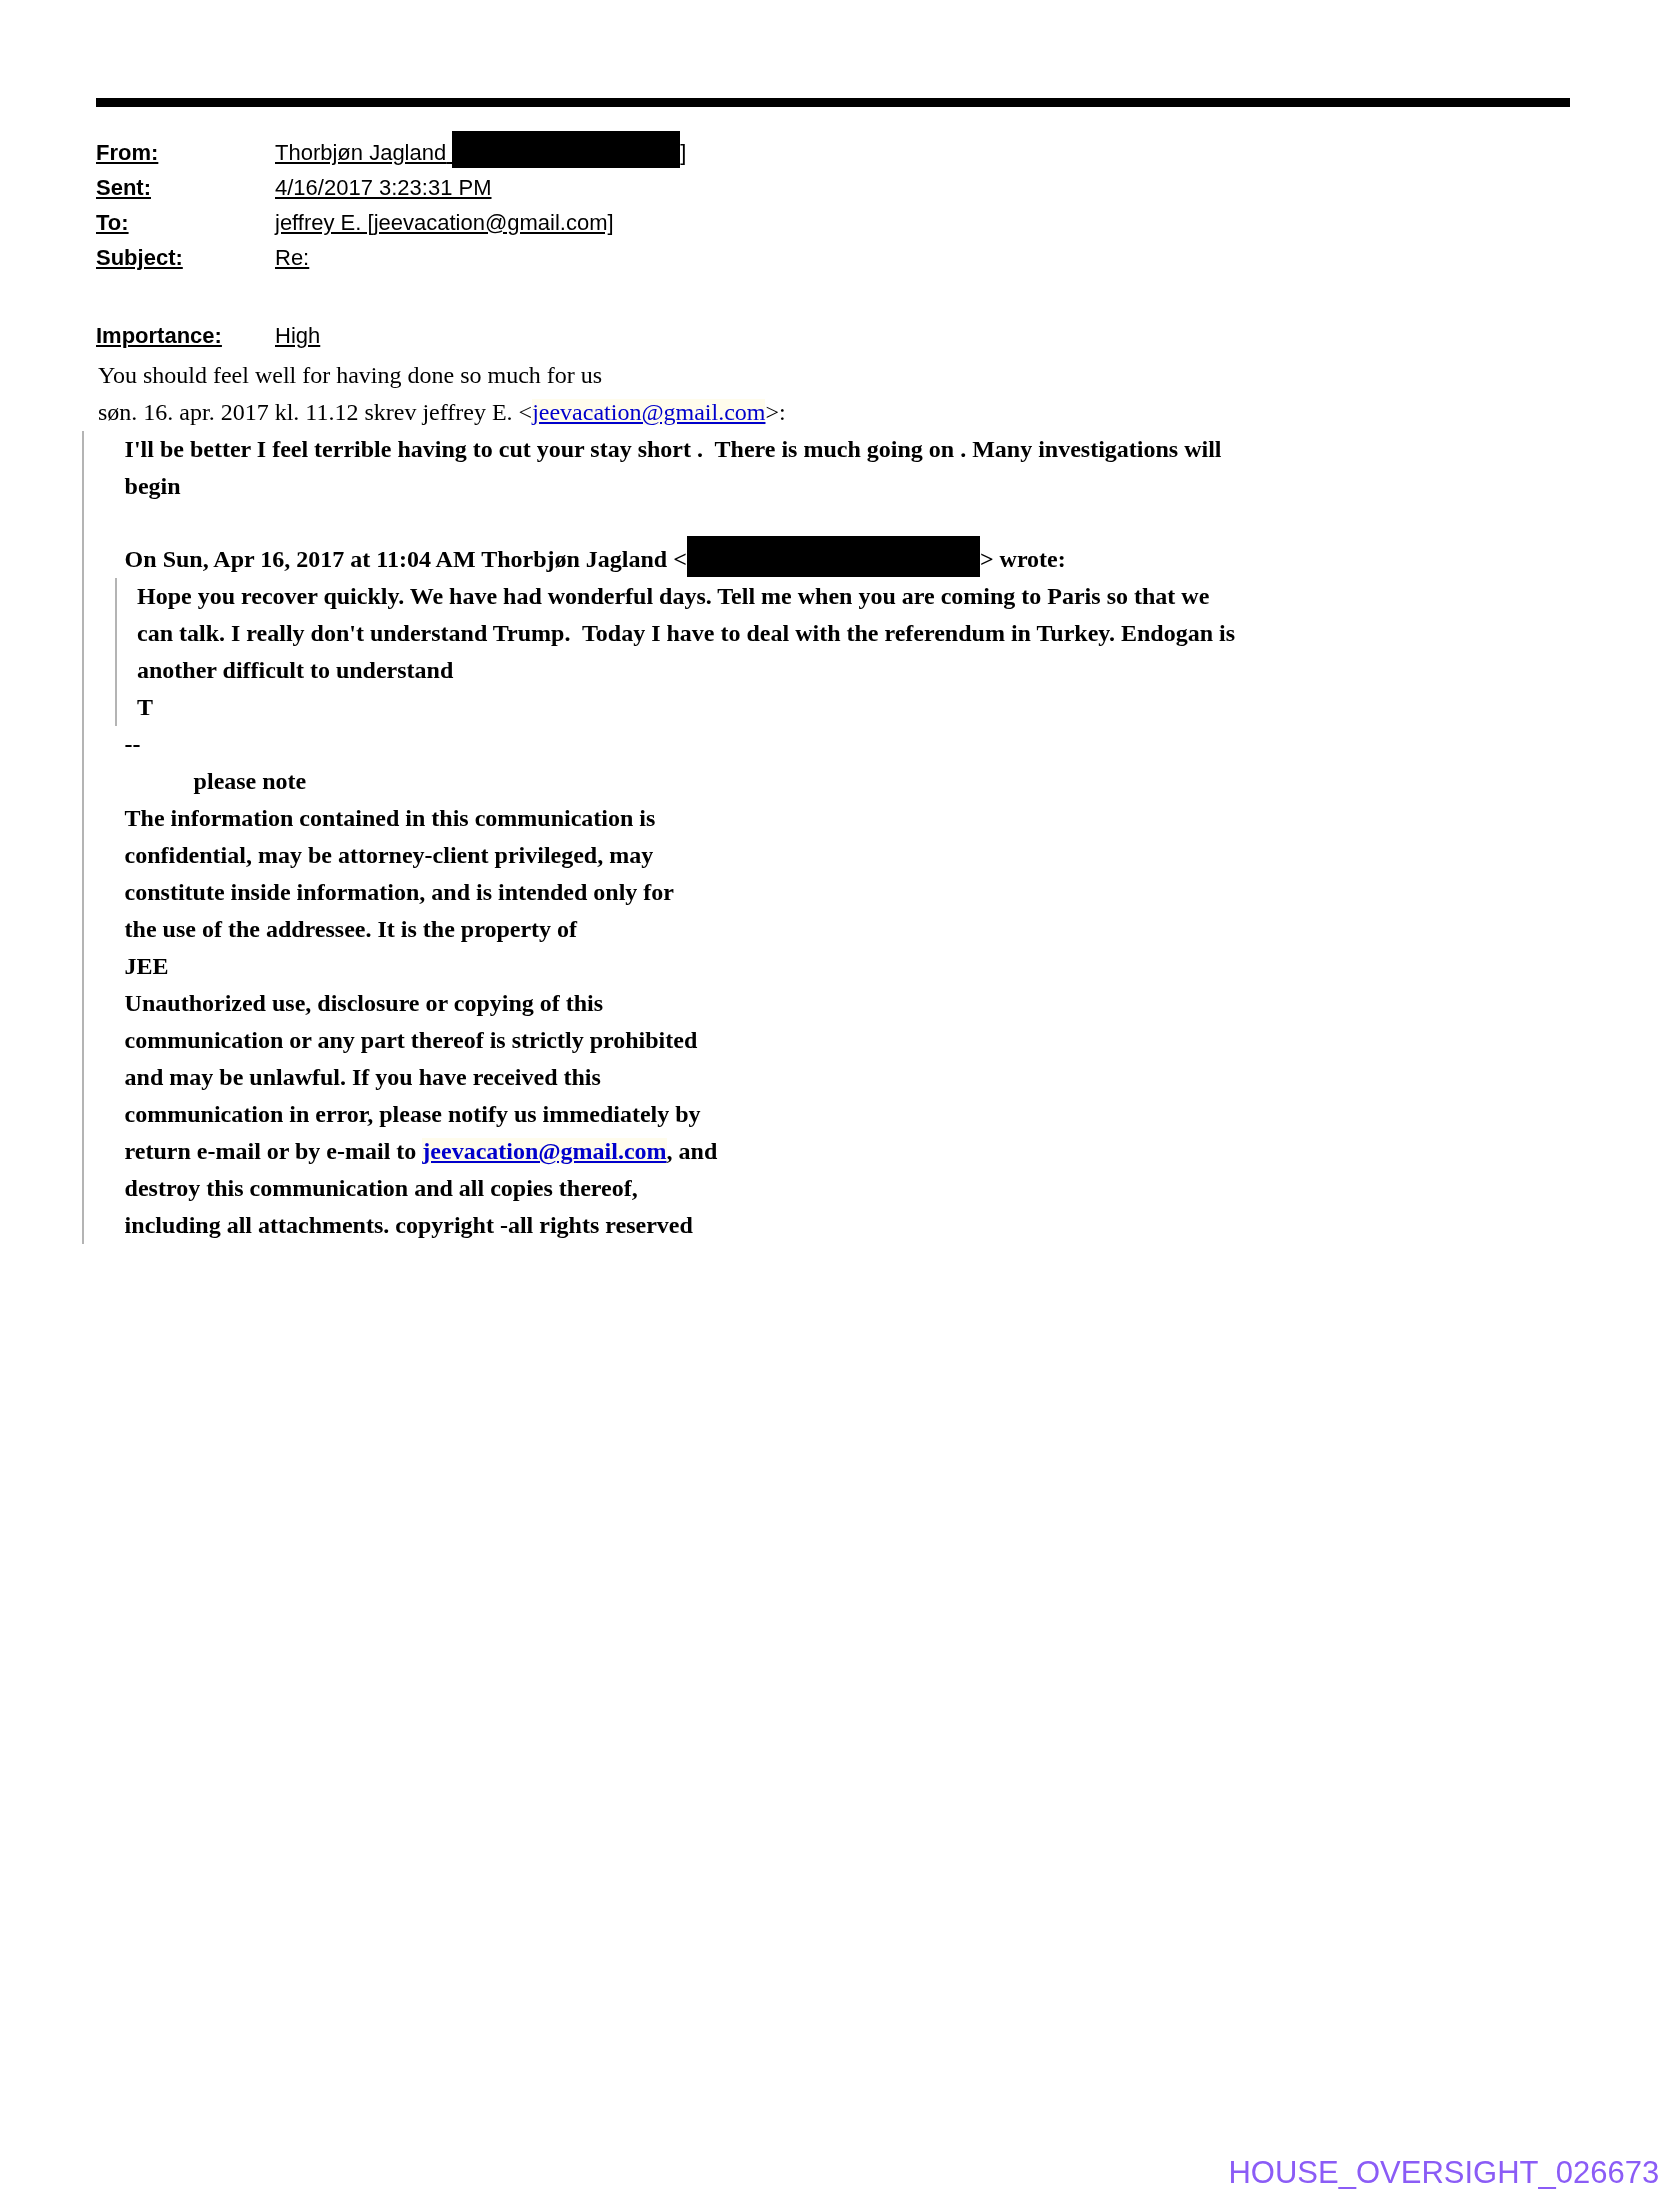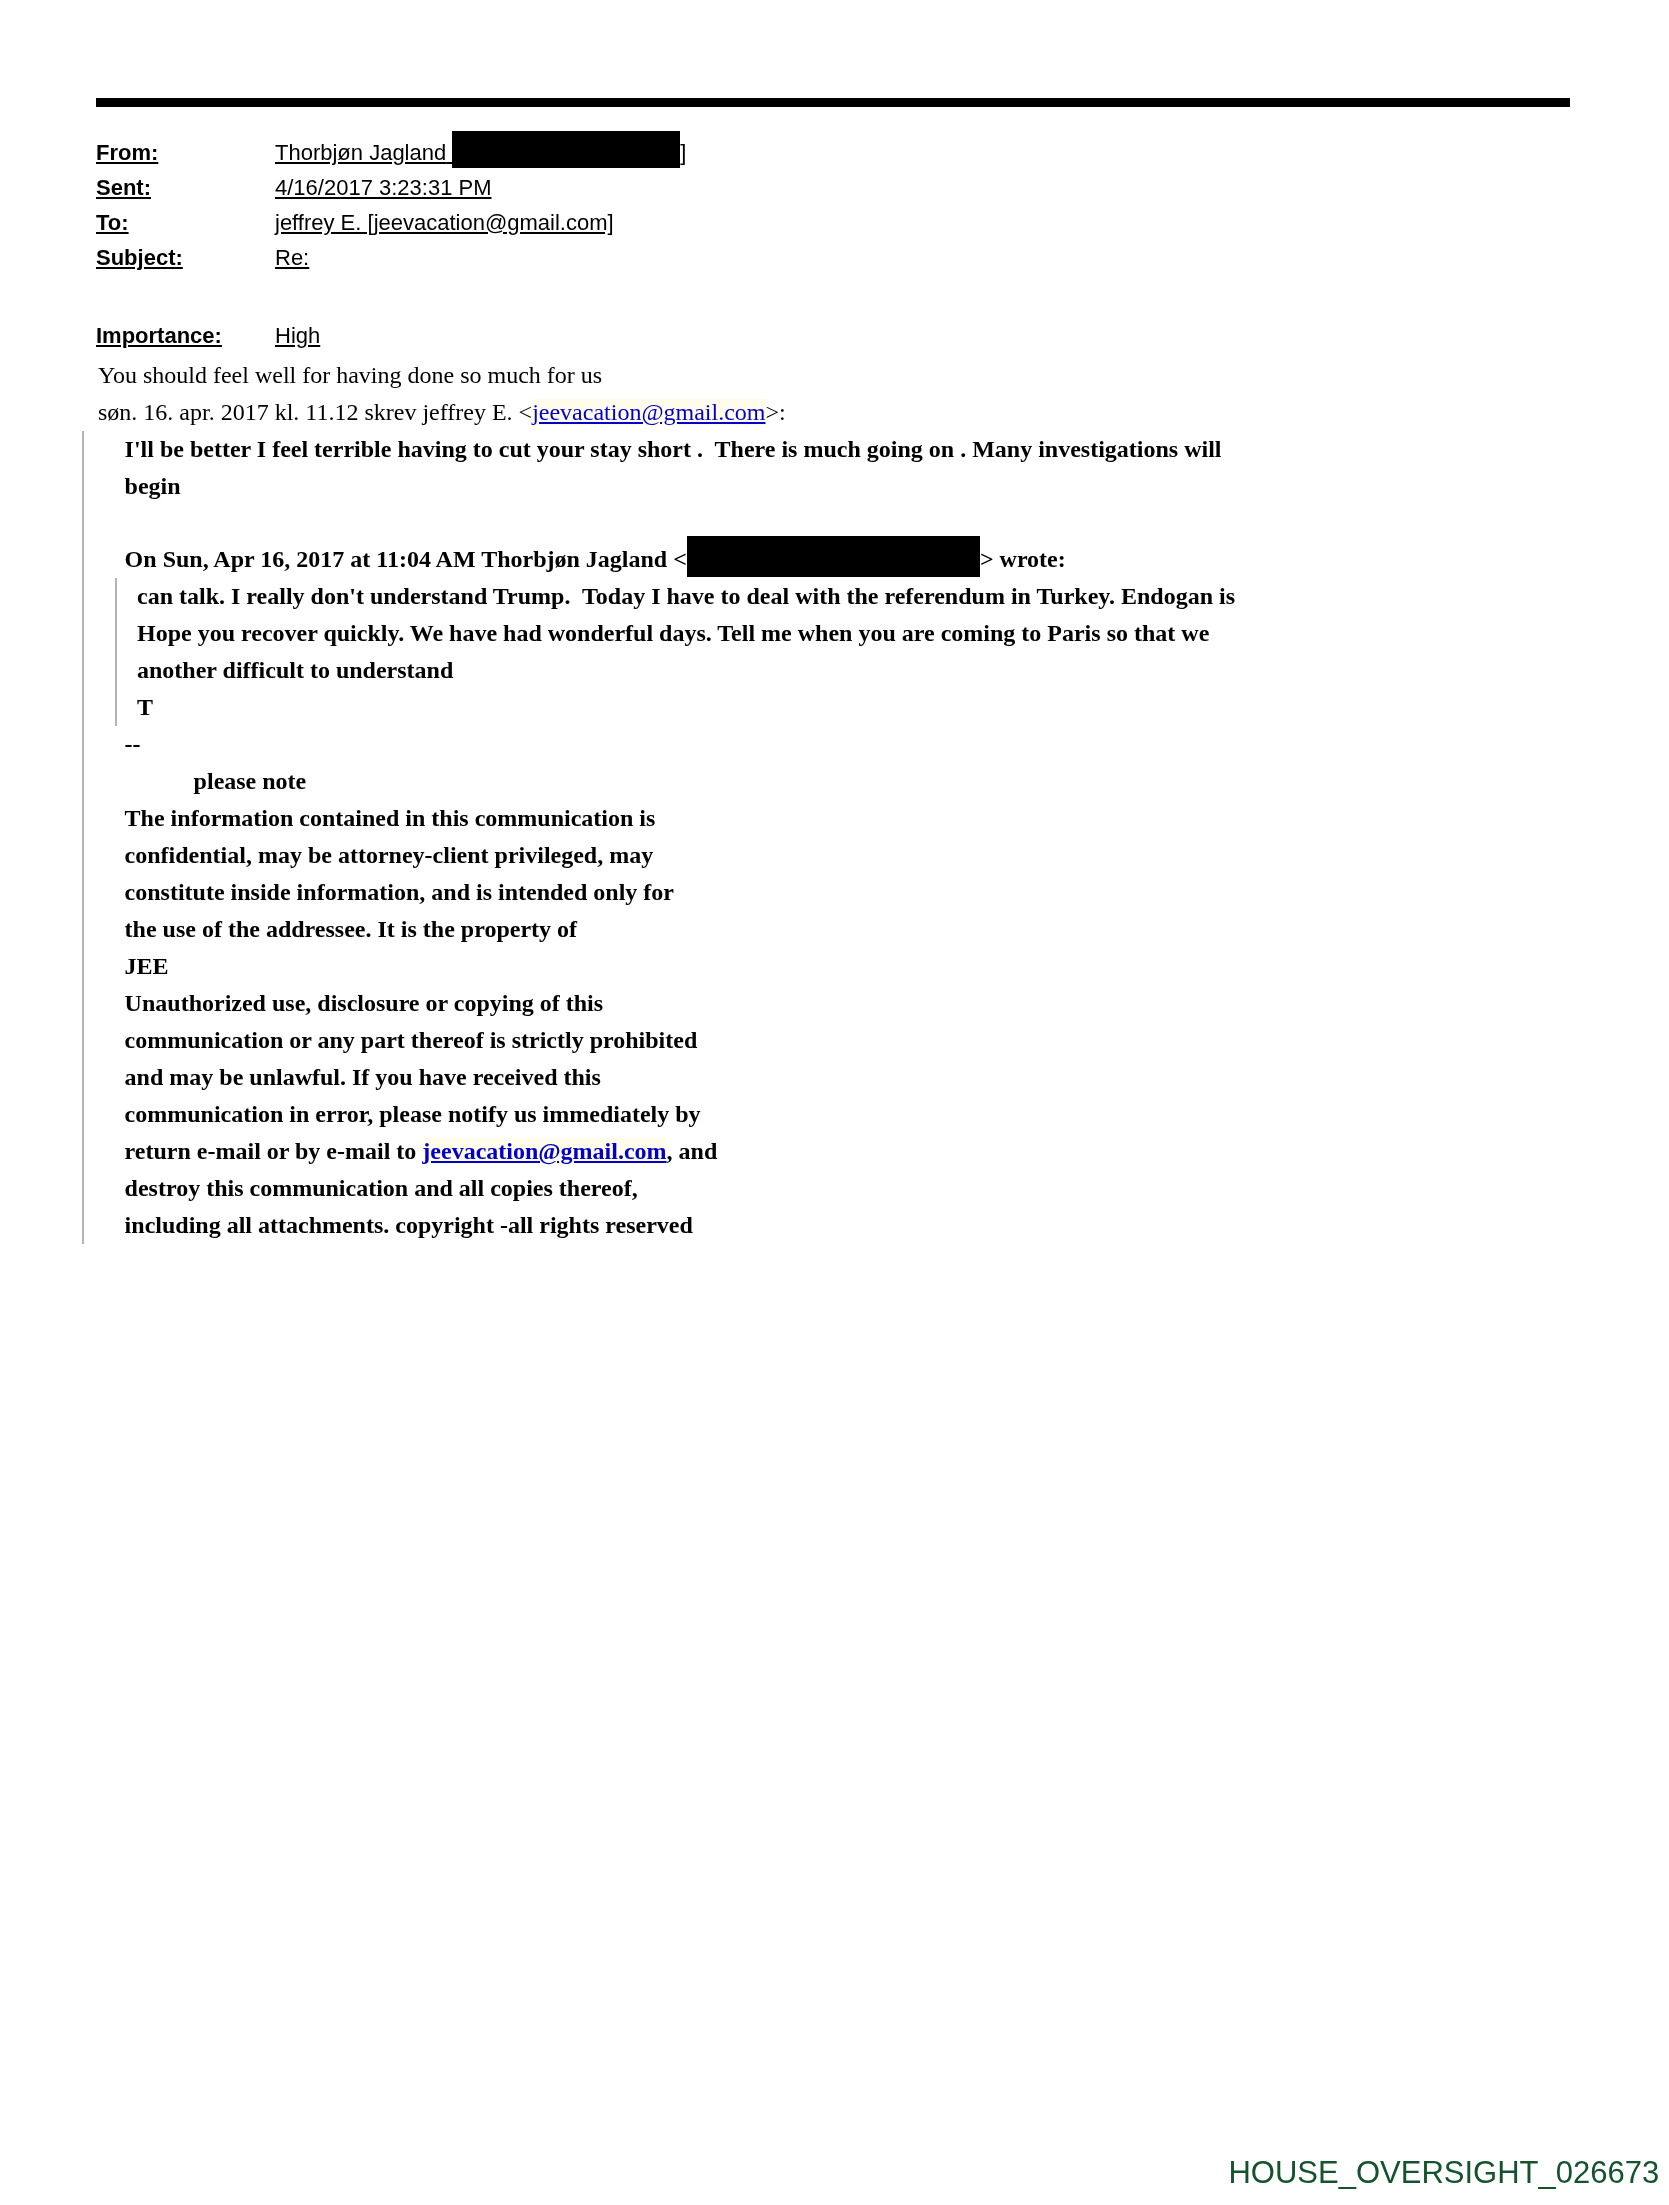--- a/index.html
+++ b/index.html
@@ -67,21 +67,21 @@
     color:#0000cc;
     text-decoration:underline;
     background:#fffcec;
     cursor:pointer;
   }
   .footer {
     position:absolute;
     right:9.8px; bottom:14.4px;
     font-family:"Liberation Sans", sans-serif;
     font-size:31px;
-    color:#14532d;
+    color:#8b5cf6;
   }
 </style>
 </head>
 <body>
 
 <div class="page">
 
   <div class="top-rule"></div>
 
   <div class="header">
@@ -111,22 +111,22 @@
     <div class="line">You should feel well for having done so much for us</div>
     <div class="line"><span>søn. 16. apr. 2017 kl. 11.12 skrev jeffrey E. &lt;</span><a class="link">jeevacation@gmail.com</a><span>&gt;:</span></div>
 
     <div class="q1">
       <div class="line">I'll be better I feel terrible having to cut your stay short .  There is much going on . Many investigations will</div>
       <div class="line">begin</div>
       <div class="line gap-line"></div>
       <div class="line"><span>On Sun, Apr 16, 2017 at 11:04 AM Thorbjøn Jagland &lt;</span><span class="redaction-wrote"></span><span>&gt; wrote:</span></div>
 
       <div class="q2">
+        <div class="line">Hope you recover quickly. We have had wonderful days. Tell me when you are coming to Paris so that we</div>
         <div class="line">can talk. I really don't understand Trump.  Today I have to deal with the referendum in Turkey. Endogan is</div>
-        <div class="line">Hope you recover quickly. We have had wonderful days. Tell me when you are coming to Paris so that we</div>
         <div class="line">another difficult to understand</div>
         <div class="line">T</div>
       </div>
 
       <div class="line">--</div>
       <div class="line indent-tab">please note</div>
       <div class="line">The information contained in this communication is</div>
       <div class="line">confidential, may be attorney-client privileged, may</div>
       <div class="line">constitute inside information, and is intended only for</div>
       <div class="line">the use of the addressee. It is the property of</div>

